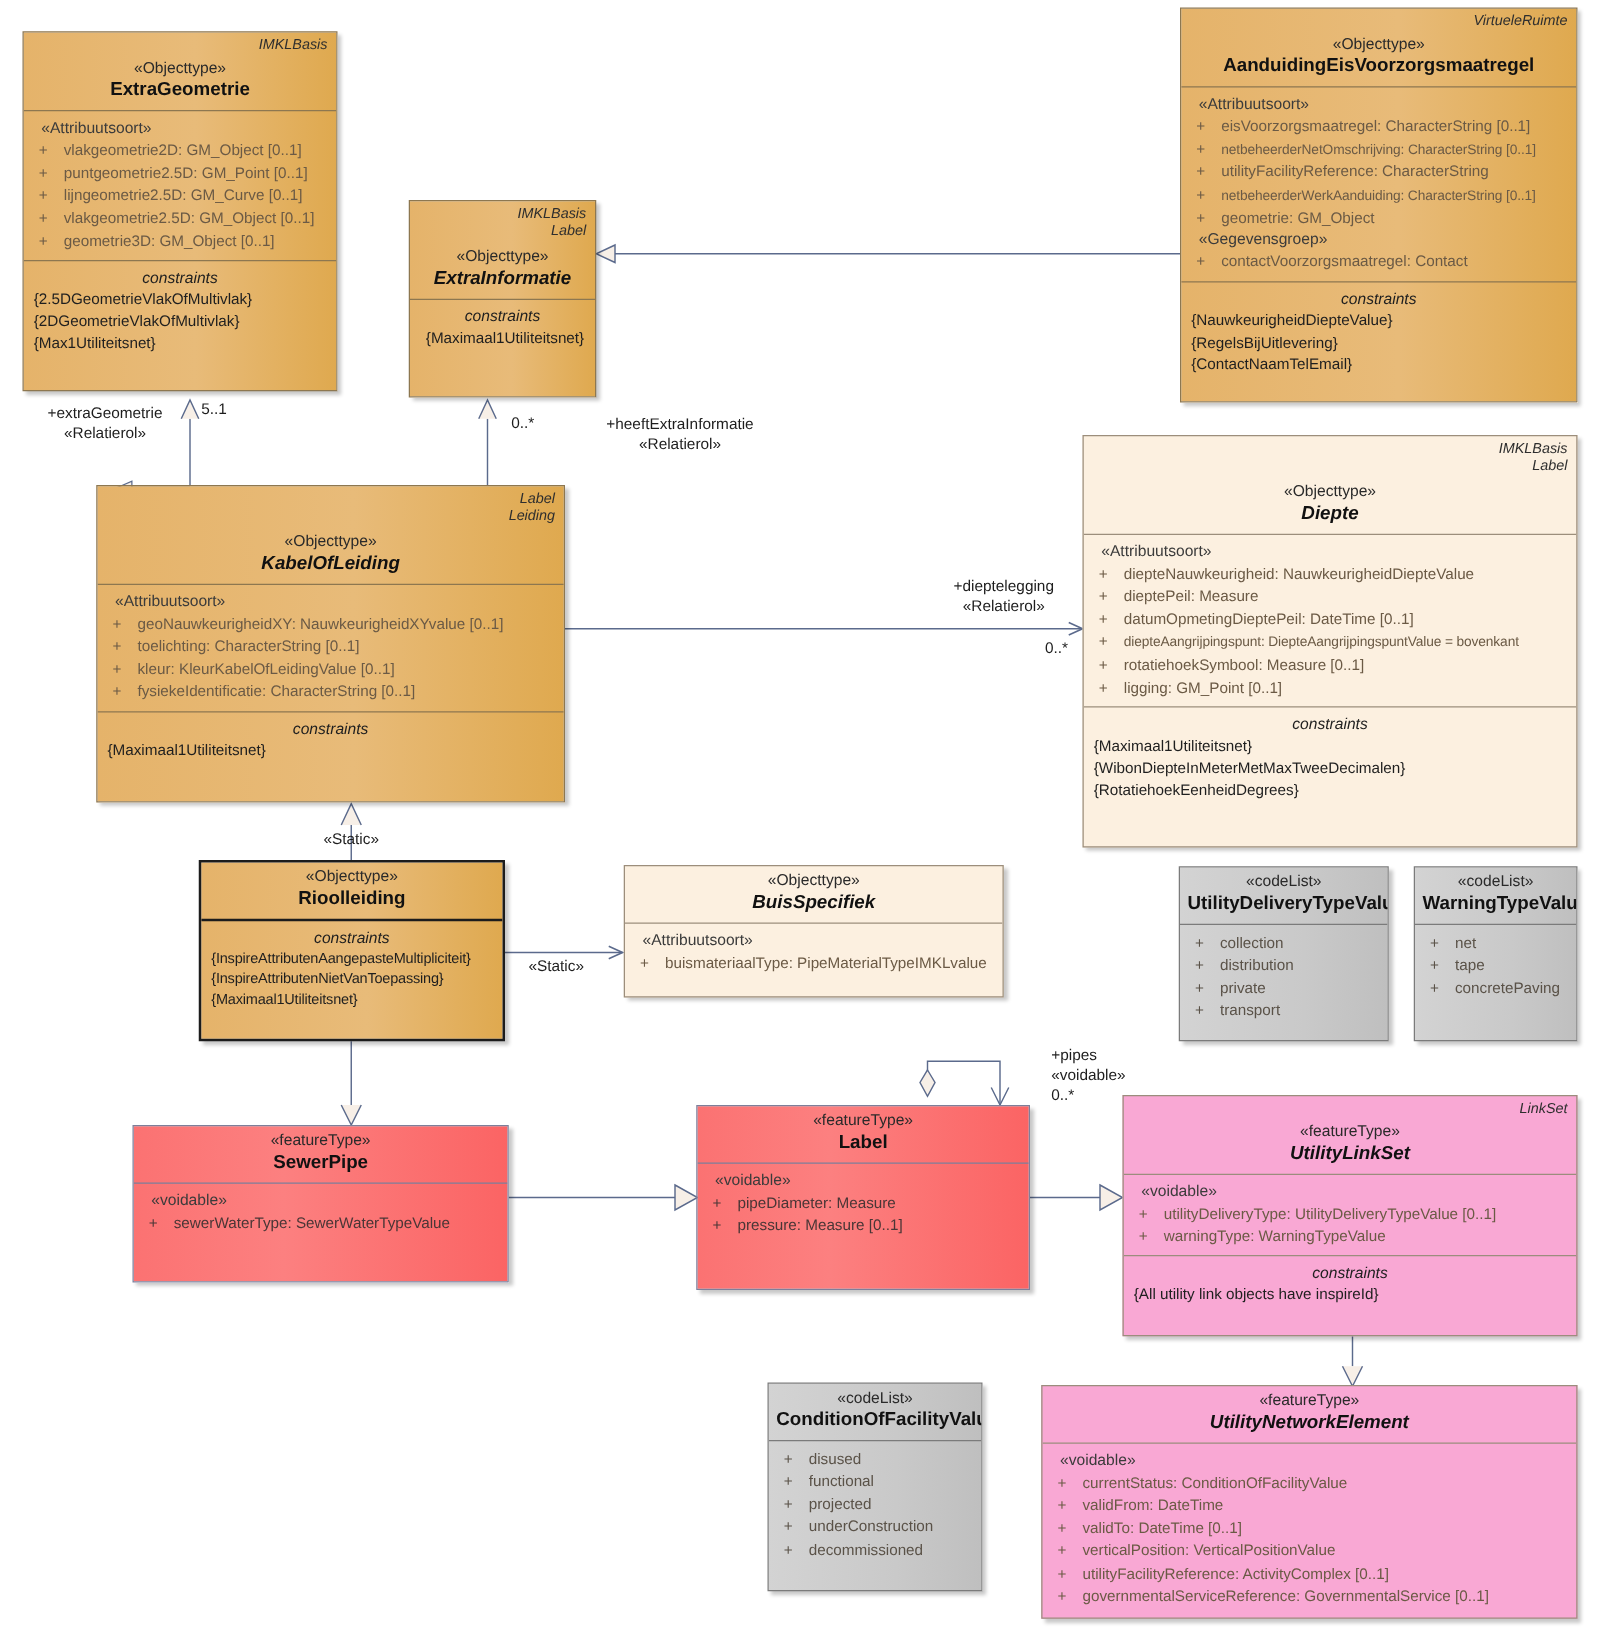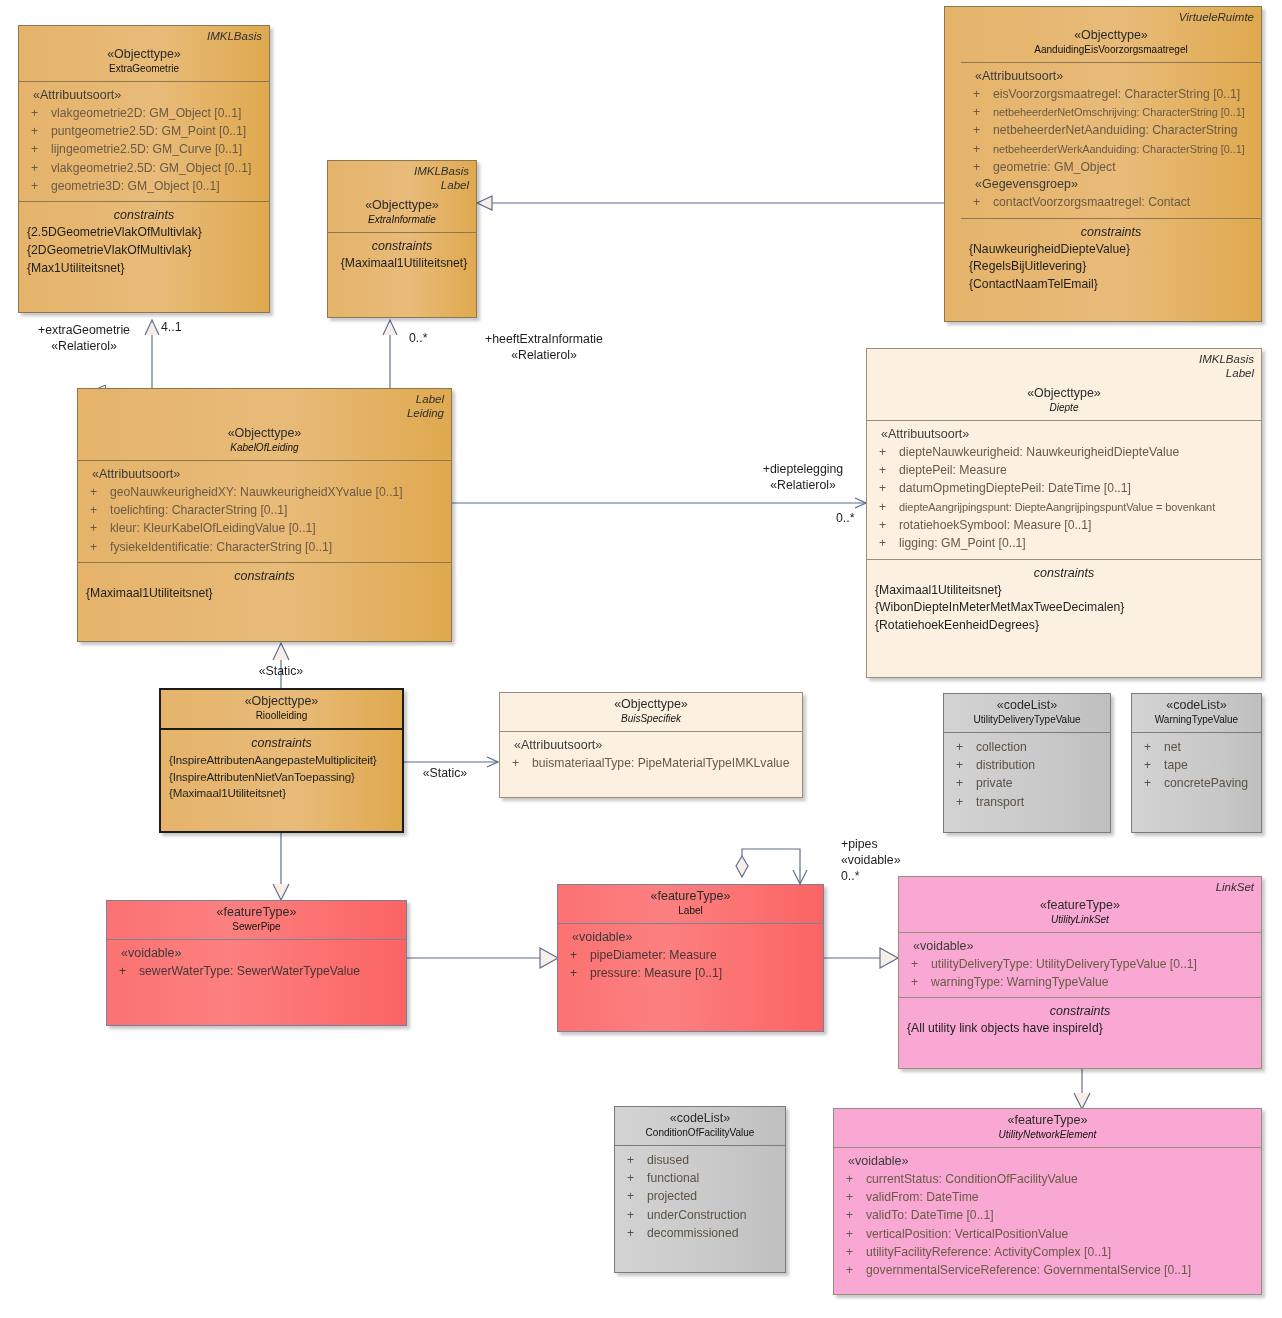--- a/index.html
+++ b/index.html
@@ -89,22 +89,22 @@
     text-align: right;
     line-height: 1.25;
   }
   .pkg .ln { display: block; }
   .stereo {
     font-size: 12.5px;
     color: #2a2a2a;
     line-height: 1.3;
   }
   .cname {
-    font-size: 10px;
-    font-weight: normal;
+    font-size: 15px;
+    font-weight: bold;
     color: #111;
     line-height: 1.35;
   }
   .cname.abstract { font-style: italic; }
   .head.pkg1 { padding-top: 20px; }
   .head.pkg2 { padding-top: 36px; }
 
   .attrs {
     padding: 5px 4px 6px 4px;
   }
@@ -242,33 +242,33 @@
       <div class="attr"><span class="vis">+</span><span>geometrie3D: GM_Object [0..1]</span></div>
     </div>
     <div class="cons sep">
       <div class="title">constraints</div>
       <div class="citem">{2.5DGeometrieVlakOfMultivlak}</div>
       <div class="citem">{2DGeometrieVlakOfMultivlak}</div>
       <div class="citem">{Max1Utiliteitsnet}</div>
     </div>
   </div>
 
-  <div class="uml-class pal-orange" style="left:944px; top:6px; width:318px; height:316px;padding-left:16px;">
+  <div class="uml-class pal-orange" style="left:944px; top:6px; width:318px; height:316px;">
     <div class="head pkg1">
       <div class="pkg">
         <span class="ln">VirtueleRuimte</span>
       </div>
       <div class="stereo">«Objecttype»</div>
       <div class="cname">AanduidingEisVoorzorgsmaatregel</div>
     </div>
     <div class="attrs sep">
       <div class="grpstereo">«Attribuutsoort»</div>
       <div class="attr"><span class="vis">+</span><span>eisVoorzorgsmaatregel: CharacterString [0..1]</span></div>
       <div class="attr"><span class="vis">+</span><span class="shrink">netbeheerderNetOmschrijving: CharacterString [0..1]</span></div>
-      <div class="attr"><span class="vis">+</span><span>netbeheerderNetAanduiding: CharacterString</span></div>
+      <div class="attr"><span class="vis">+</span><span>utilityFacilityReference: CharacterString</span></div>
       <div class="attr"><span class="vis">+</span><span class="shrink">netbeheerderWerkAanduiding: CharacterString [0..1]</span></div>
       <div class="attr"><span class="vis">+</span><span>geometrie: GM_Object</span></div>
       <div class="grpstereo">«Gegevensgroep»</div>
       <div class="attr"><span class="vis">+</span><span>contactVoorzorgsmaatregel: Contact</span></div>
     </div>
     <div class="cons sep">
       <div class="title">constraints</div>
       <div class="citem">{NauwkeurigheidDiepteValue}</div>
       <div class="citem">{RegelsBijUitlevering}</div>
       <div class="citem">{ContactNaamTelEmail}</div>
@@ -456,21 +456,21 @@
       <div class="attr"><span class="vis">+</span><span>verticalPosition: VerticalPositionValue</span></div>
       <div class="attr"><span class="vis">+</span><span>utilityFacilityReference: ActivityComplex [0..1]</span></div>
       <div class="attr"><span class="vis">+</span><span>governmentalServiceReference: GovernmentalService [0..1]</span></div>
     </div>
   </div>
 
   <div class="edge-label rgt" style="left:0px; top:322px; width:128px;">
     <div>+extraGeometrie</div>
     <div>«Relatierol»</div>
   </div>
-  <div class="mult" style="left:161px; top:320px;">4..1</div>
+  <div class="mult" style="left:161px; top:320px;">5..1</div>
 
   <div class="edge-label ctr" style="left:444px; top:331px; width:200px;text-align:center;">
     <div>+heeftExtraInformatie</div>
     <div>«Relatierol»</div>
   </div>
   <div class="mult" style="left:409px; top:331px;">0..*</div>
 
   <div class="edge-label ctr" style="left:740px; top:461px; width:126px;">
     <div>+dieptelegging</div>
     <div>«Relatierol»</div>

